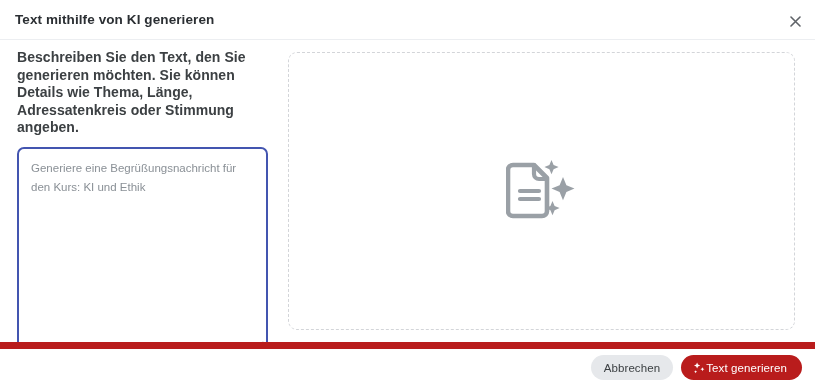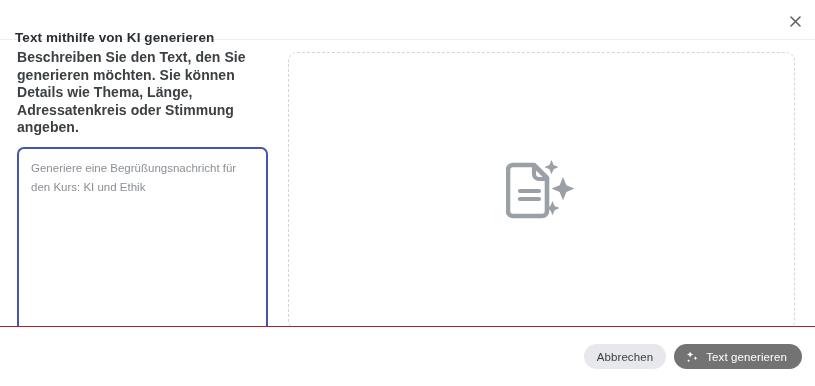--- a/index.html
+++ b/index.html
@@ -31,21 +31,21 @@
     height: 40px;
     flex: 0 0 40px;
     border-bottom: 1px solid #eceef1;
     display: flex;
     align-items: center;
     box-sizing: border-box;
   }
   .dialog-title {
     position: absolute;
     left: 15px;
-    top: 29px;
+    top: 11px;
     font-size: 13.5px;
     font-weight: bold;
     color: #2b2f33;
     letter-spacing: 0.1px;
     line-height: 18px;
     white-space: nowrap;
   }
   .close-button {
     position: absolute;
     right: 9px;
@@ -138,22 +138,22 @@
     height: 66px;
     display: block;
   }
 
   
   .dialog-footer {
     position: absolute;
     left: 0;
     right: 0;
     bottom: 0;
-    height: 60px;
-    border-top: 1px solid #b91c1c;
+    height: 44px;
+    border-top: 7px solid #b91c1c;
     display: flex;
     align-items: center;
     justify-content: flex-end;
     padding-right: 13px;
     box-sizing: border-box;
     background: #ffffff;
   }
   .btn {
     font-family: "Liberation Sans", sans-serif;
     font-size: 11.5px;
@@ -167,25 +167,24 @@
     letter-spacing: 0.1px;
   }
   .btn-secondary {
     background: #e6e8eb;
     color: #3c4043;
     height: 25px;
     padding: 0 13px;
     margin-right: 8px;
   }
   .btn-primary {
-    background: #737373;
+    background: #b91c1c;
     color: #ffffff;
     height: 25px;
     padding: 0 15px 0 11px;
-    gap: 7px;
   }
   .btn-primary .btn-icon {
     display: inline-flex;
     align-items: center;
     width: 14px;
     height: 14px;
   }
   .btn-label { display: inline-block; }
 </style>
 </head>

